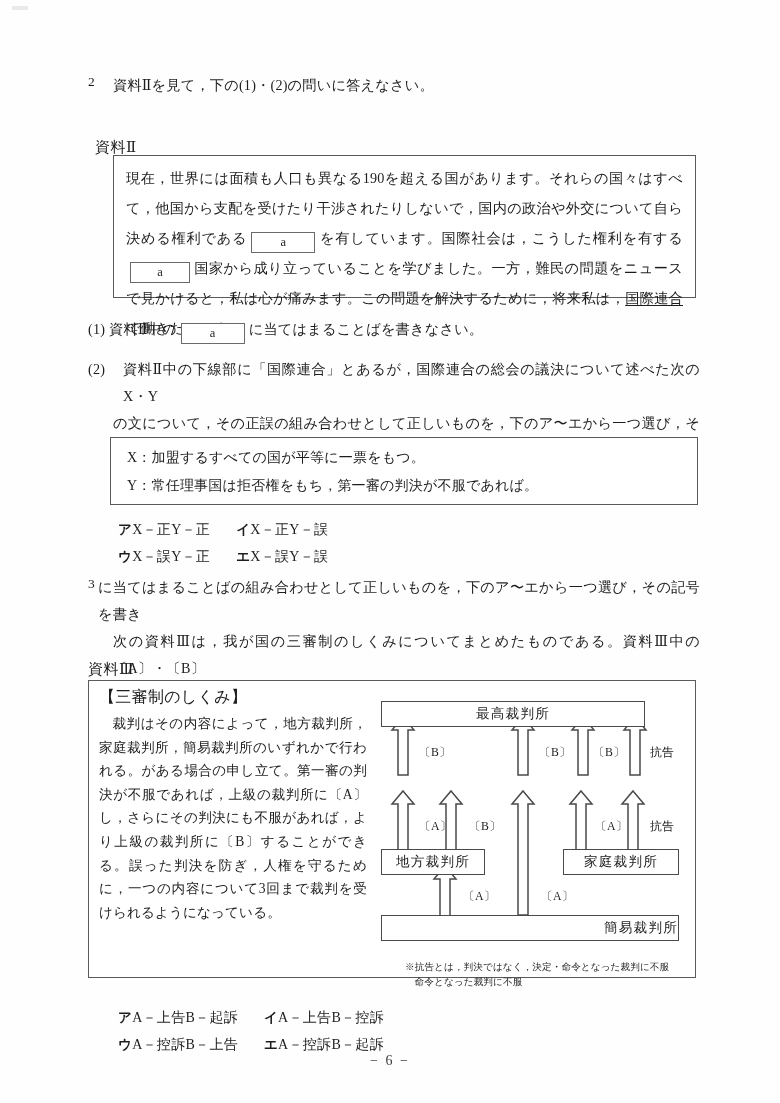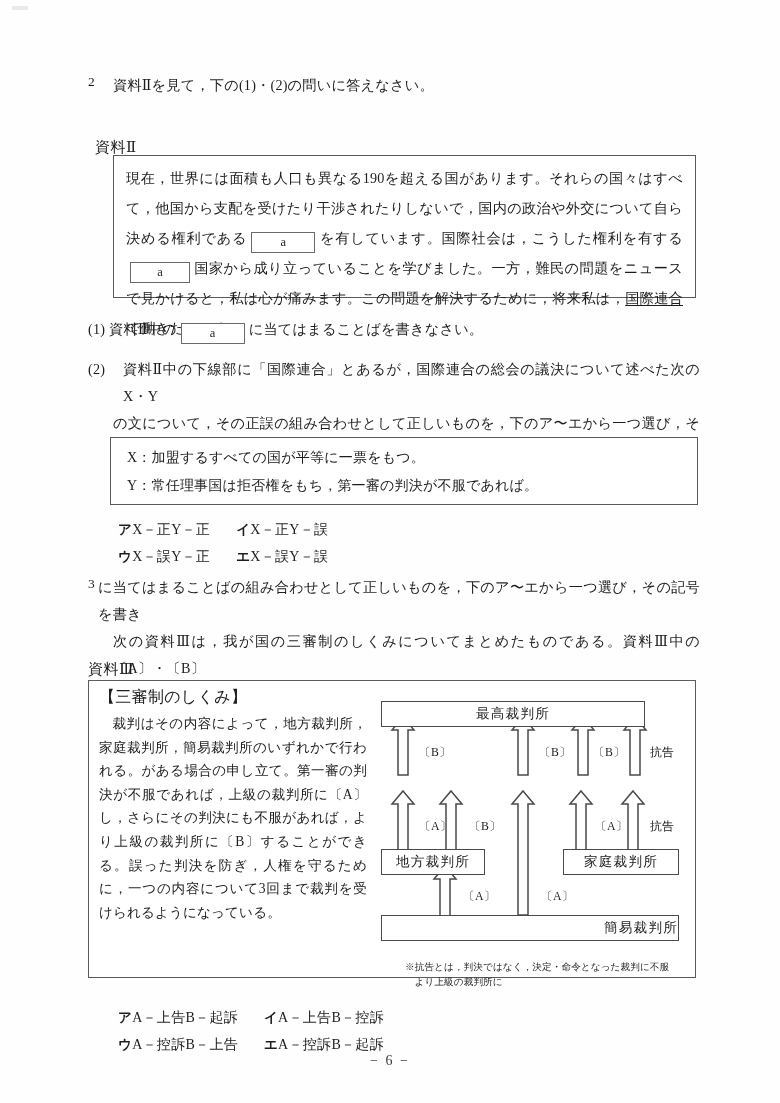--- a/index.html
+++ b/index.html
@@ -352,21 +352,21 @@
       <div class="court-box" style="left:182px; top:148px; width:116px; height:26px;">
         <span>家庭裁判所</span>
       </div>
 
       <div class="court-box" style="left:0px; top:214px; width:298px; height:26px;justify-content:flex-end;">
         <span>簡易裁判所</span>
       </div>
 
       <div class="footnote" style="left:24px; top:246px; width:280px;margin-top:12px;">
         <span>※抗告とは，判決ではなく，決定・命令となった裁判に不服</span>
-        <span class="ln2">より上級の裁判所に</span>
+        <span class="ln2">命令となった裁判に不服</span>
       </div>
     </div>
   </div>
 
   <div class="choices" style="left:118px; top:1004px;">
     <table>
       <tbody>
           <tr>
         <td class="ch-mark">ア</td>
         <td class="ch-a">A－上告</td>

